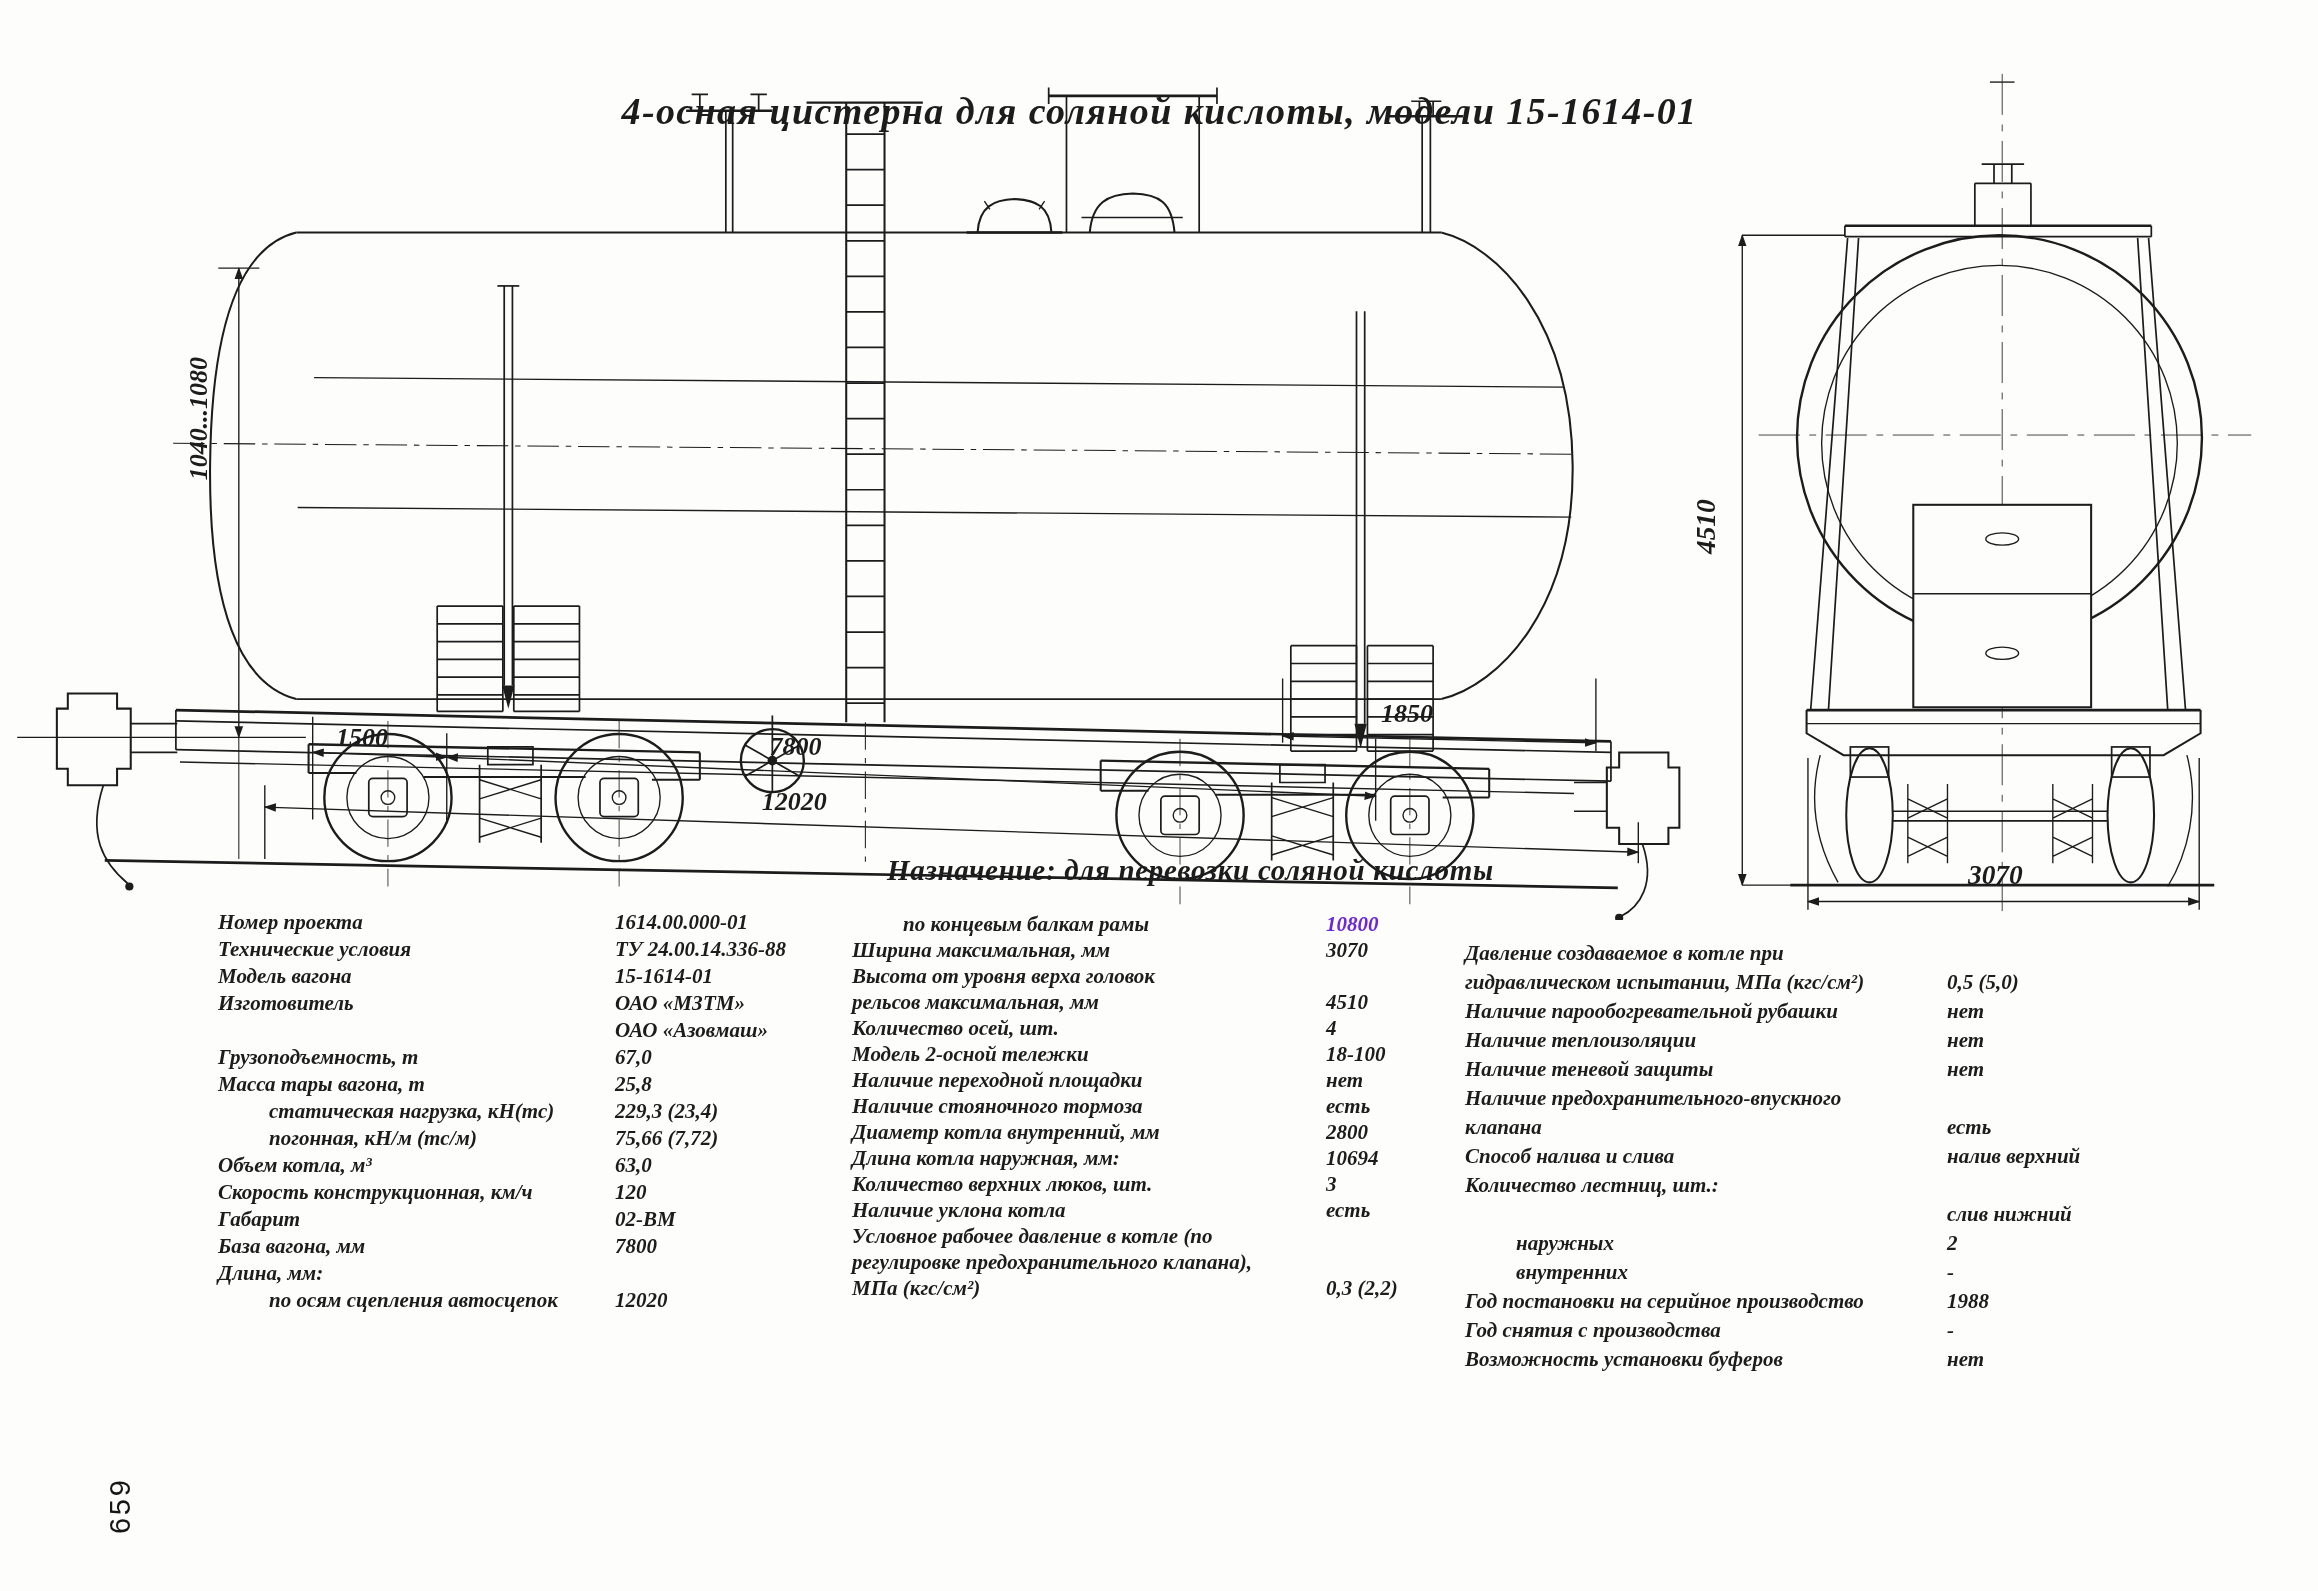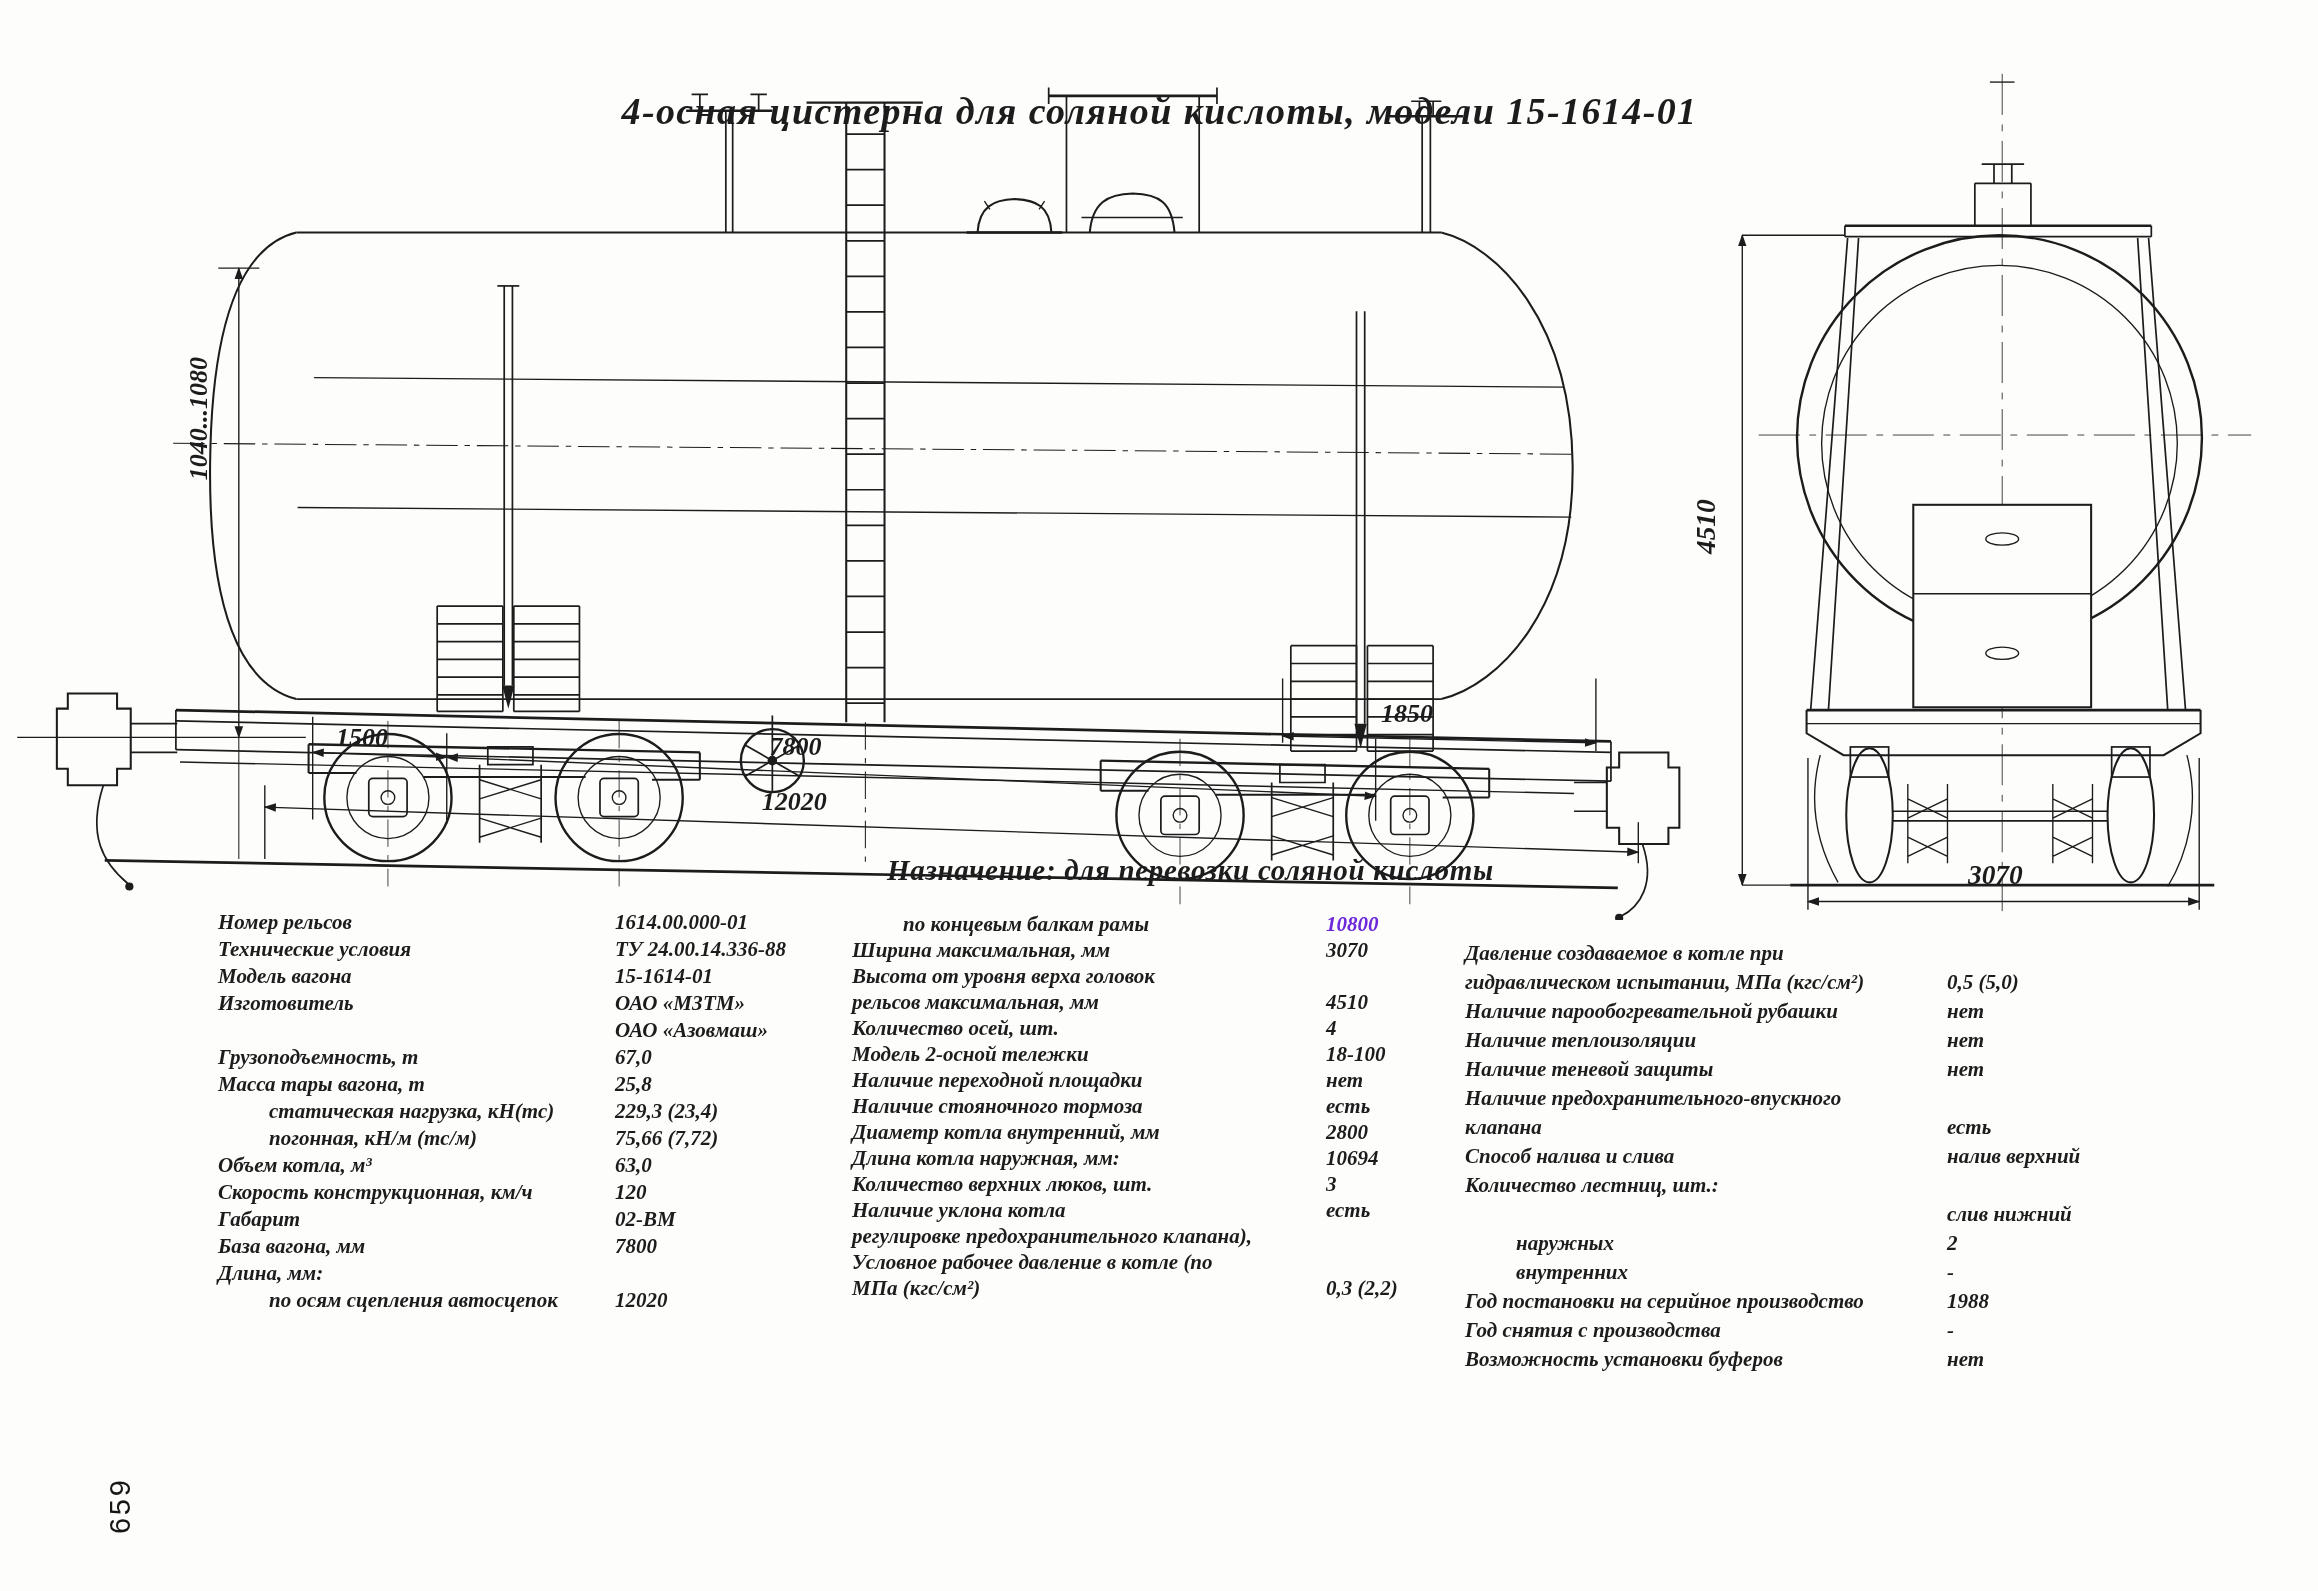--- a/index.html
+++ b/index.html
@@ -215,21 +215,21 @@
       <path d="M2642,1108 V1330 M3214,1108 V1330" stroke-width="2"></path>
       <path d="M2642,1318 H3214" stroke-width="2" marker-start="url(#arr)" marker-end="url(#arr)"></path>
       <text class="dimtext" x="2916" y="1292" text-anchor="middle" style="font-size:40px">3070</text>
     </g>
   </svg>
 
   <div class="purpose">Назначение: для перевозки соляной кислоты</div>
 
   <div class="col col-left">
       <div class="spec-row">
-        <span class="lbl">Номер рельсов</span>
+        <span class="lbl">Номер проекта</span>
         <span class="val">1614.00.000-01</span>
       </div>
       <div class="spec-row">
         <span class="lbl">Технические условия</span>
         <span class="val">ТУ 24.00.14.336-88</span>
       </div>
       <div class="spec-row">
         <span class="lbl">Модель вагона</span>
         <span class="val">15-1614-01</span>
       </div>
@@ -325,25 +325,25 @@
       </div>
       <div class="spec-row">
         <span class="lbl">Количество верхних люков, шт.</span>
         <span class="val">3</span>
       </div>
       <div class="spec-row">
         <span class="lbl">Наличие уклона котла</span>
         <span class="val">есть</span>
       </div>
       <div class="spec-row">
+        <span class="lbl">Условное рабочее давление в котле  (по</span>
+        <span class="val"></span>
+      </div>
+      <div class="spec-row">
         <span class="lbl">регулировке предохранительного клапана),</span>
-        <span class="val"></span>
-      </div>
-      <div class="spec-row">
-        <span class="lbl">Условное рабочее давление в котле  (по</span>
         <span class="val"></span>
       </div>
       <div class="spec-row">
         <span class="lbl">МПа (кгс/см²)</span>
         <span class="val">0,3 (2,2)</span>
       </div>
     </div>
   <div class="col col-right">
       <div class="spec-row">
         <span class="lbl">Давление создаваемое в котле при</span>

